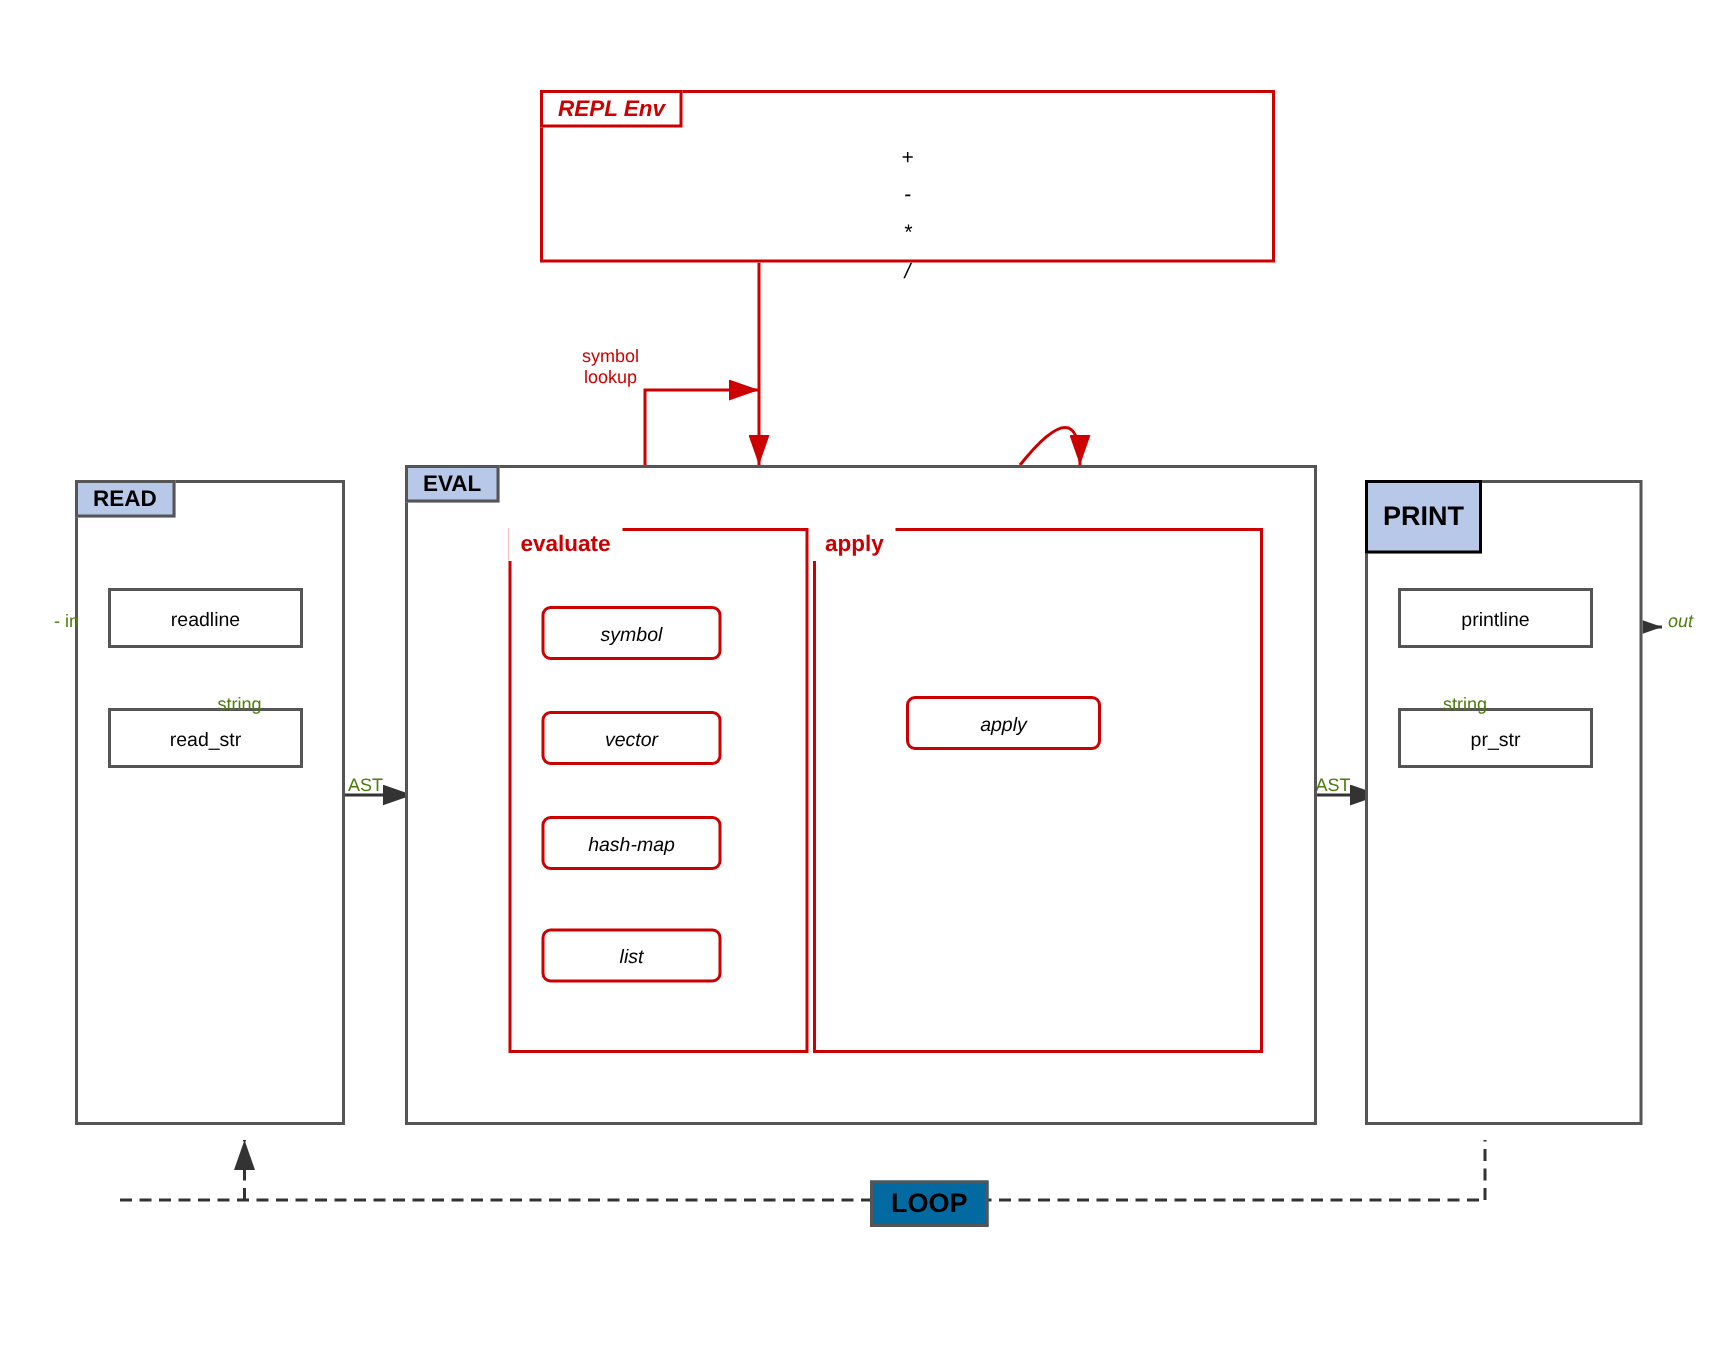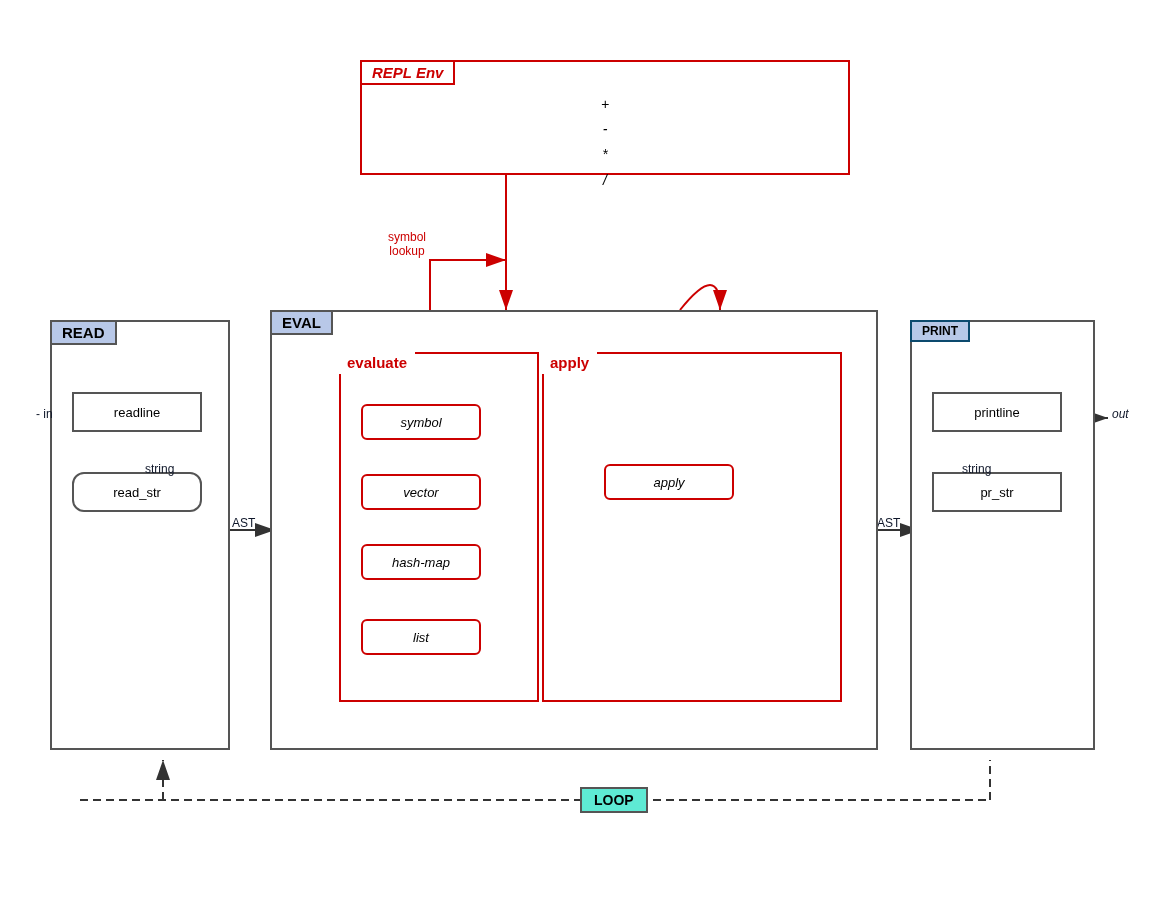--- a/index.html
+++ b/index.html
@@ -52,21 +52,21 @@
     }
     .inner-box-red {
       border-color: #cc0000;
       border-radius: 6px;
       font-style: italic;
       color: #000;
     }
     .arrow-label {
       position: absolute;
       font-size: 12px;
-      color: #0f172a;
+      color: #4d7c0f;
     }
     svg.arrows {
       position: absolute;
       top: 0;
       left: 0;
       width: 1154px;
       height: 902px;
       pointer-events: none;
     }
   </style>
@@ -135,21 +135,21 @@
 
   <div class="box" style="left:50px; top:320px; width:180px; height:430px;">
     <div class="box-blue-header" style="top:-2px; left:-2px; background:#b8c8e8; border:2px solid #555; font-weight:bold; font-size:15px; padding:2px 10px;">
       <span>READ</span>
     </div>
 
     <div class="inner-box" style="left:20px; top:70px; width:130px; height:40px;">
       <span>readline</span>
     </div>
 
-    <div class="inner-box" style="left:20px; top:150px; width:130px; height:40px;border-radius:12px;">
+    <div class="inner-box" style="left:20px; top:150px; width:130px; height:40px;">
       <span>read_str</span>
     </div>
   </div>
 
   <div class="arrow-label" style="left:145px; top:462px;">
     <span>string</span>
   </div>
 
   <div class="arrow-label" style="left:232px; top:516px;">
     <span>AST</span>
@@ -204,34 +204,34 @@
         <span class="box-red-label" style="position:relative;">apply</span>
       </div>
 
       <div class="inner-box inner-box-red" style="left:60px; top:110px; width:130px; height:36px;">
         <span>apply</span>
       </div>
     </div>
   </div>
 
   <div class="box" style="left:910px; top:320px; width:185px; height:430px;">
-    <div class="box-blue-header" style="top:-2px; left:-2px; background:#b8c8e8; border:2px solid #0c4a6e; font-weight:bold; font-size:12px; padding:2px 10px;">
+    <div class="box-blue-header" style="top:-2px; left:-2px; background:#b8c8e8; border:2px solid #000000; font-weight:bold; font-size:18px; padding:12px 10px;">
       <span>PRINT</span>
     </div>
 
     <div class="inner-box" style="left:20px; top:70px; width:130px; height:40px;">
       <span>printline</span>
     </div>
 
     <div class="inner-box" style="left:20px; top:150px; width:130px; height:40px;">
       <span>pr_str</span>
     </div>
   </div>
 
   <div class="arrow-label" style="left:962px; top:462px;">
     <span>string</span>
   </div>
 
-  <div class="box-blue-header" style="position:absolute; left:580px; top:787px; background:#5eead4; border:2px solid #555; font-weight:bold; font-size:14px; padding:3px 12px; z-index:10;">
+  <div class="box-blue-header" style="position:absolute; left:580px; top:787px; background:#0369a1; border:2px solid #555; font-weight:bold; font-size:18px; padding:3px 12px; z-index:10;">
     <span>LOOP</span>
   </div>
 
 </div>
 
 </body></html>

